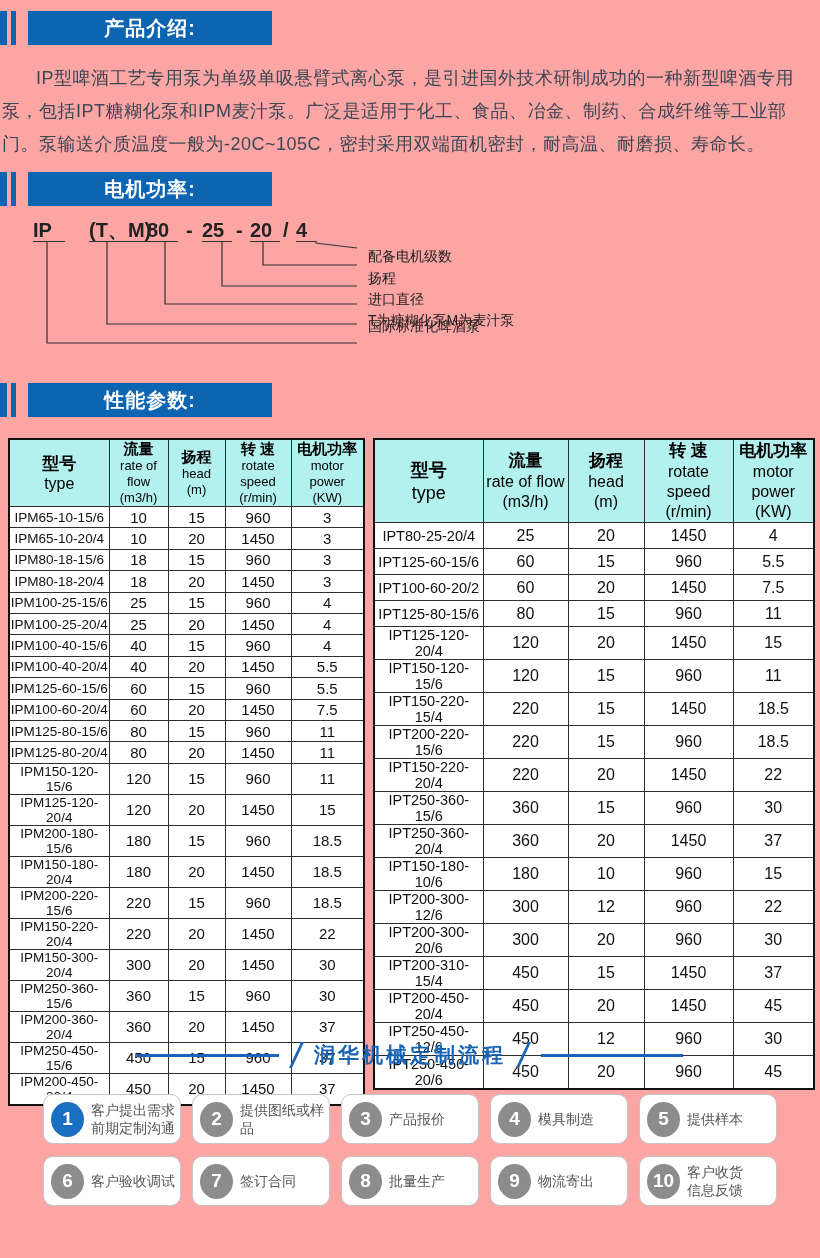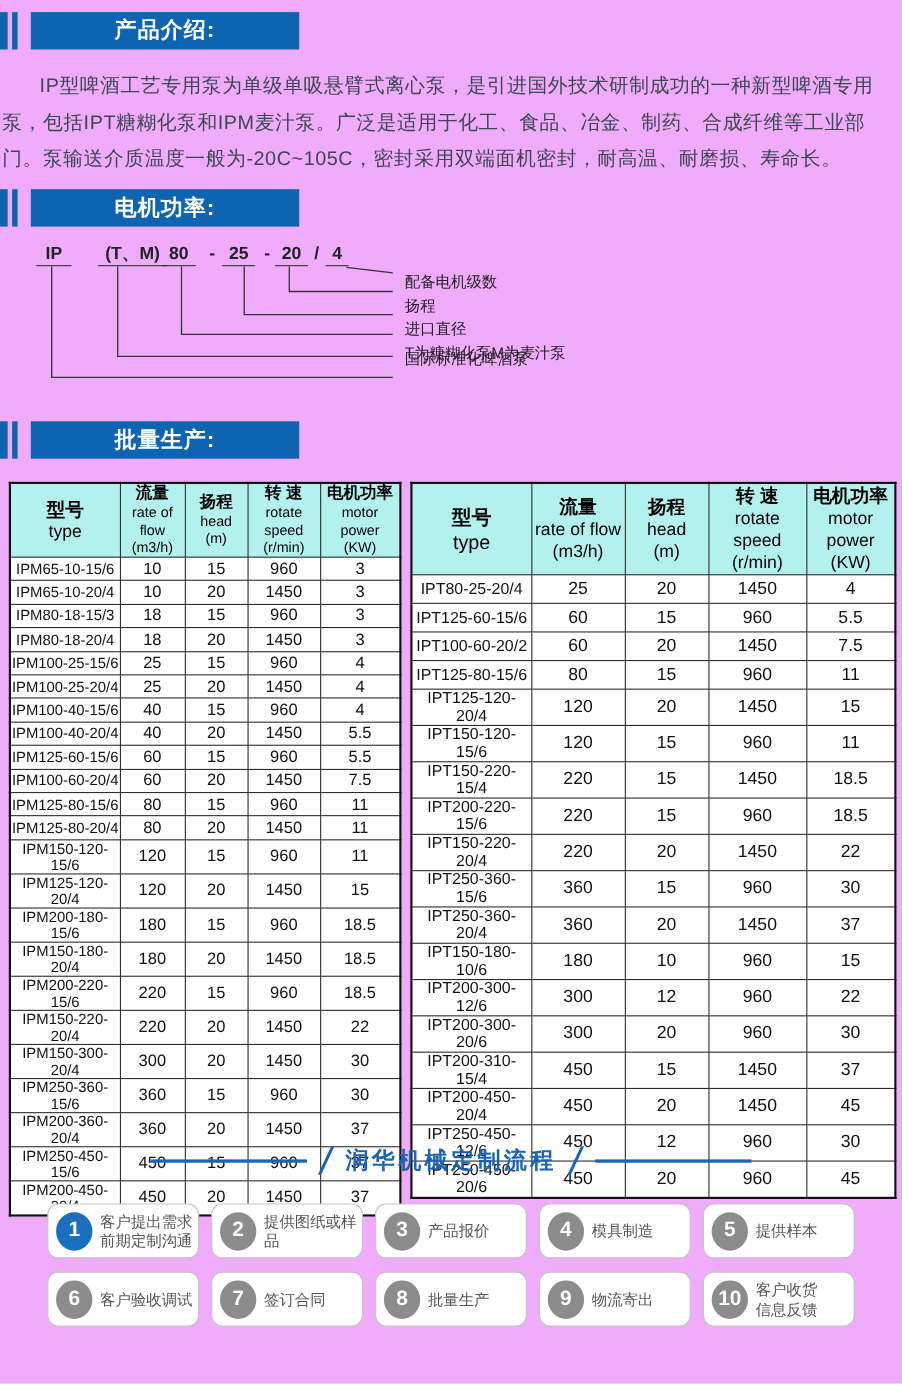--- a/index.html
+++ b/index.html
@@ -1,33 +1,33 @@
 <!DOCTYPE html>
 <html style="--blue: #0d65b1; --pblue: #1a64b6; --cyan: #b3f1ee;"><head>
 <meta charset="utf-8">
 <style>
   * { margin:0; padding:0; box-sizing:border-box; }
   html,body { background:#fff; }
   body { font-family:"Liberation Sans", sans-serif; }
-  #page { position:relative; width:820px; height:1258px; background:#f0abfc; overflow:hidden; }
+  #page { position:relative; width:820px; height:1258px; background:#fca5a5; overflow:hidden; }
 
   
   .sec-head { position:absolute; left:0; width:300px; height:34px; }
   .sec-head .bar1 { position:absolute; left:0; top:0; width:7px; height:34px; background:var(--blue); }
   .sec-head .bar2 { position:absolute; left:11px; top:0; width:5px; height:34px; background:var(--blue); }
   .sec-head .blk  { position:absolute; left:28px; top:0; width:244px; height:34px; background:var(--blue);
                     color:#fff; font-size:20px; font-weight:bold; text-align:center; line-height:34px; letter-spacing:1px; }
 
   
   .intro-body { position:absolute; left:2px; top:62px; width:812px; font-size:18px; line-height:33px;
                 color:#3d4753; text-indent:34px; letter-spacing:0.5px; }
 
   
-  .mpart { position:absolute; top:221px; height:21px; font-size:16px; font-weight:bold; color:#222;
-           text-align:center; line-height:19px; }
+  .mpart { position:absolute; top:221px; height:21px; font-size:20px; font-weight:bold; color:#222;
+           text-align:left; line-height:19px; }
   .mpart.ul { border-bottom:1.5px solid #333; }
   .mlabel { position:absolute; left:368px; height:17px; font-size:14px; color:#222; line-height:17px; }
   #diagram-svg { position:absolute; left:0; top:242px; }
 
   
   .ptable { position:absolute; border-collapse:collapse; table-layout:fixed; background:#fff; }
   .ptable, .ptable th, .ptable td { border:1px solid #2e2e2e; }
   .ptable { border:2px solid #111; }
   .ptable th { background:var(--cyan); font-weight:normal; vertical-align:middle; text-align:center; }
   .ptable td { text-align:center; vertical-align:middle; color:#111; }
@@ -117,21 +117,21 @@
     <span class="mlabel" style="top:248px">配备电机级数</span>
     <span class="mlabel" style="top:270px">扬程</span>
     <span class="mlabel" style="top:291px">进口直径</span>
     <span class="mlabel" style="top:312px">T为糖糊化泵M为麦汁泵</span>
     <span class="mlabel" style="top:318px">国际标准化啤酒泵</span>
   </div>
 
   <div class="sec-head" style="top:383px">
     <div class="bar1"></div>
     <div class="bar2"></div>
-    <div class="blk">批量生产:</div>
+    <div class="blk">性能参数:</div>
   </div>
 
   <table class="ptable ltable">
     <colgroup>
         <col class="c1">
         <col class="c2">
         <col class="c3">
         <col class="c4">
         <col class="c5">
       </colgroup>
@@ -172,21 +172,21 @@
           <td>3</td>
         </tr>
         <tr>
           <td>IPM65-10-20/4</td>
           <td>10</td>
           <td>20</td>
           <td>1450</td>
           <td>3</td>
         </tr>
         <tr>
-          <td>IPM80-18-15/3</td>
+          <td>IPM80-18-15/6</td>
           <td>18</td>
           <td>15</td>
           <td>960</td>
           <td>3</td>
         </tr>
         <tr>
           <td>IPM80-18-20/4</td>
           <td>18</td>
           <td>20</td>
           <td>1450</td>

